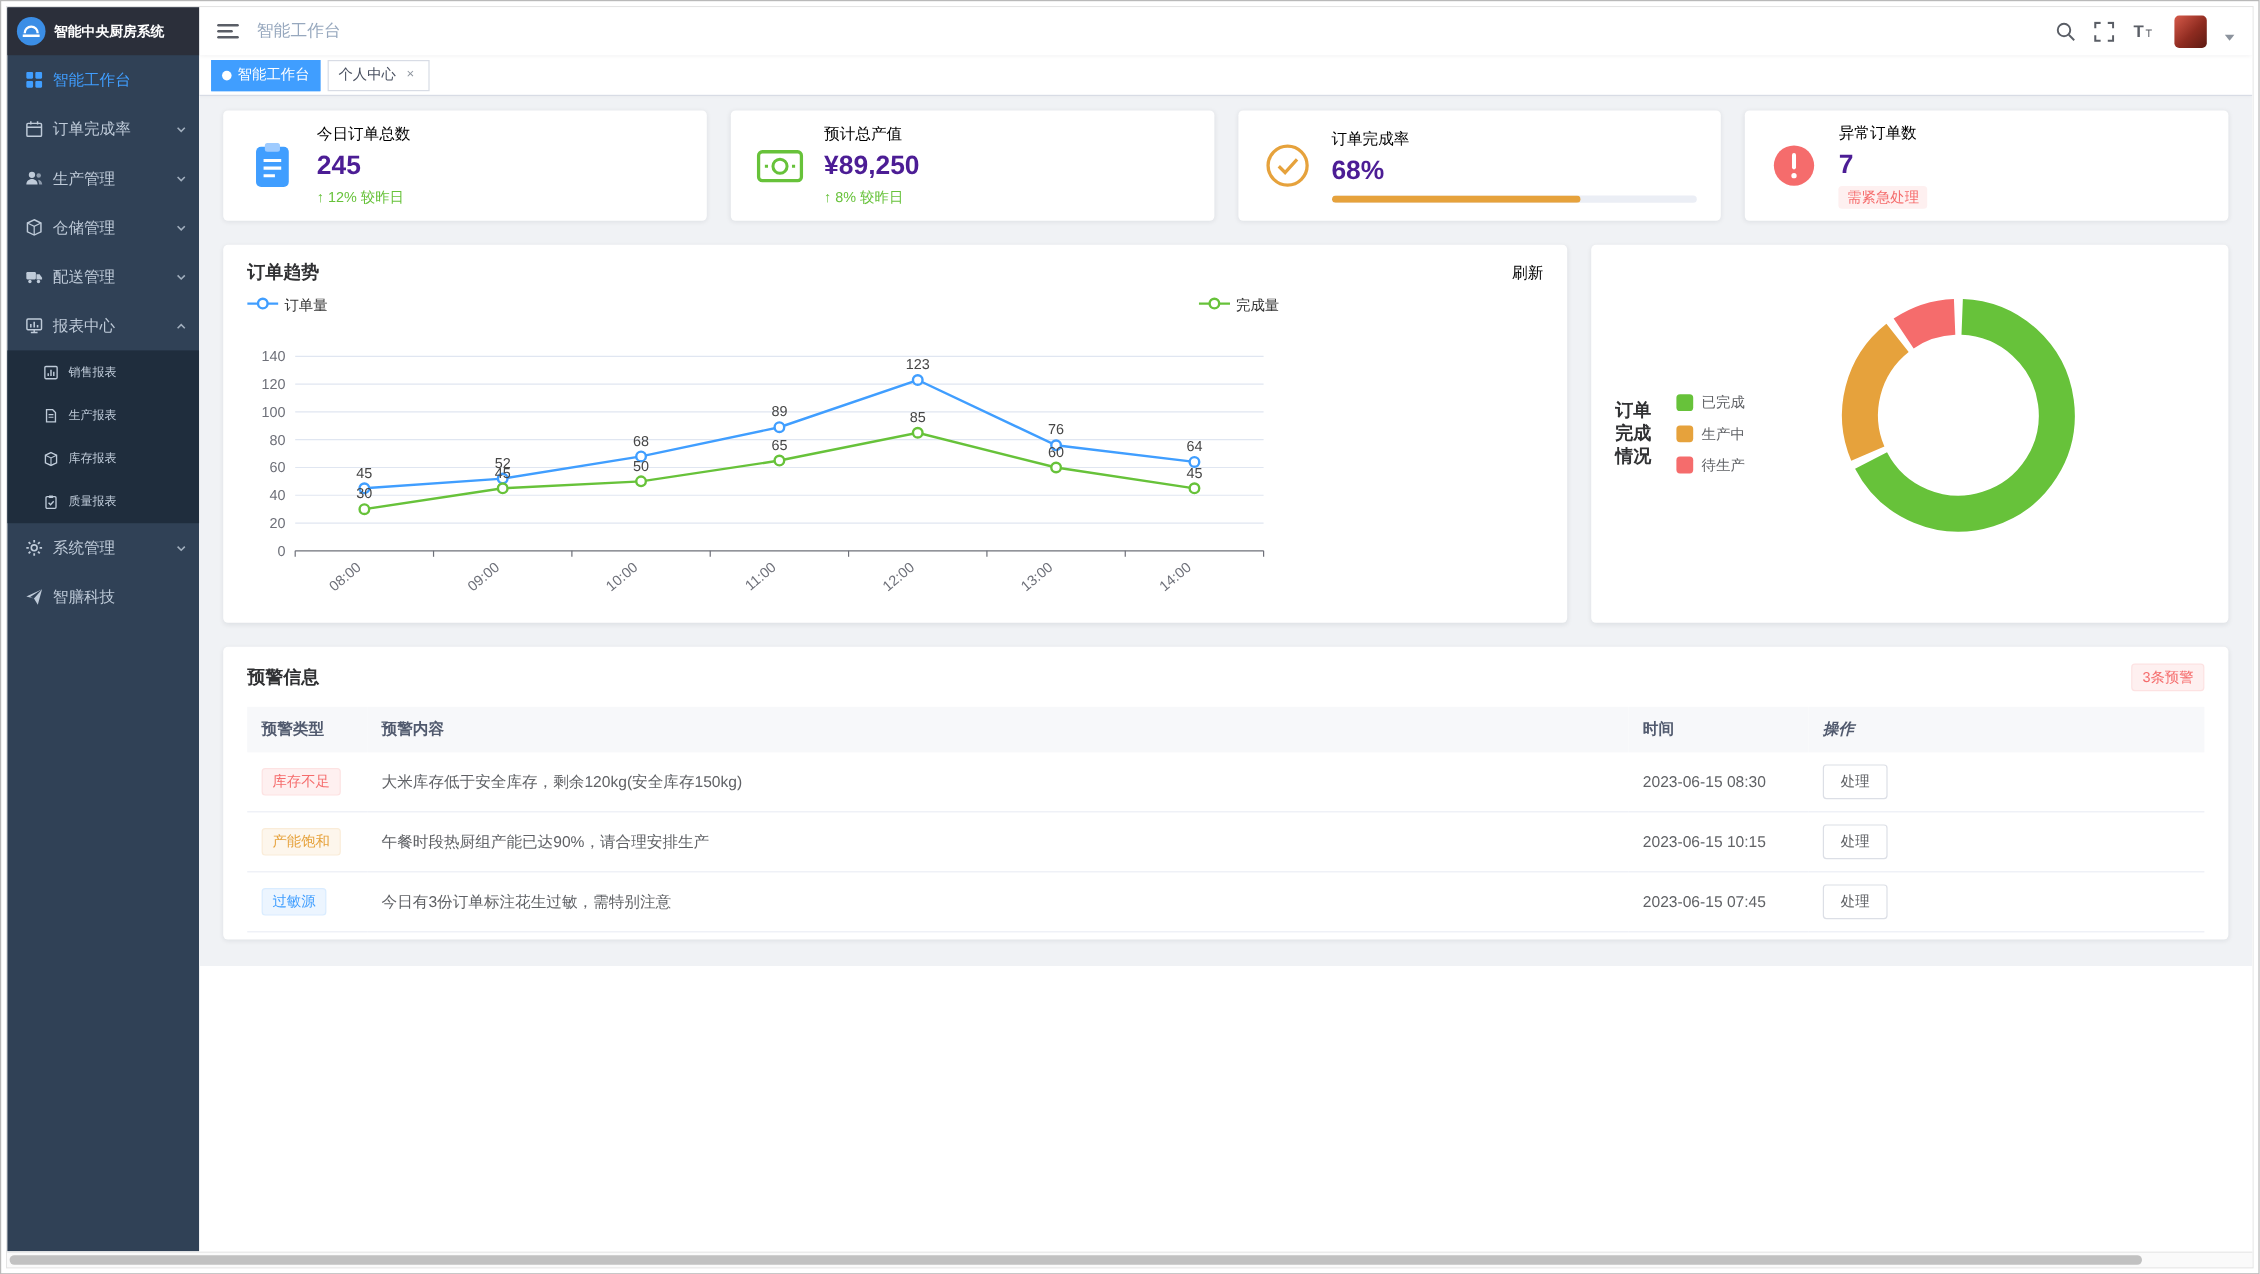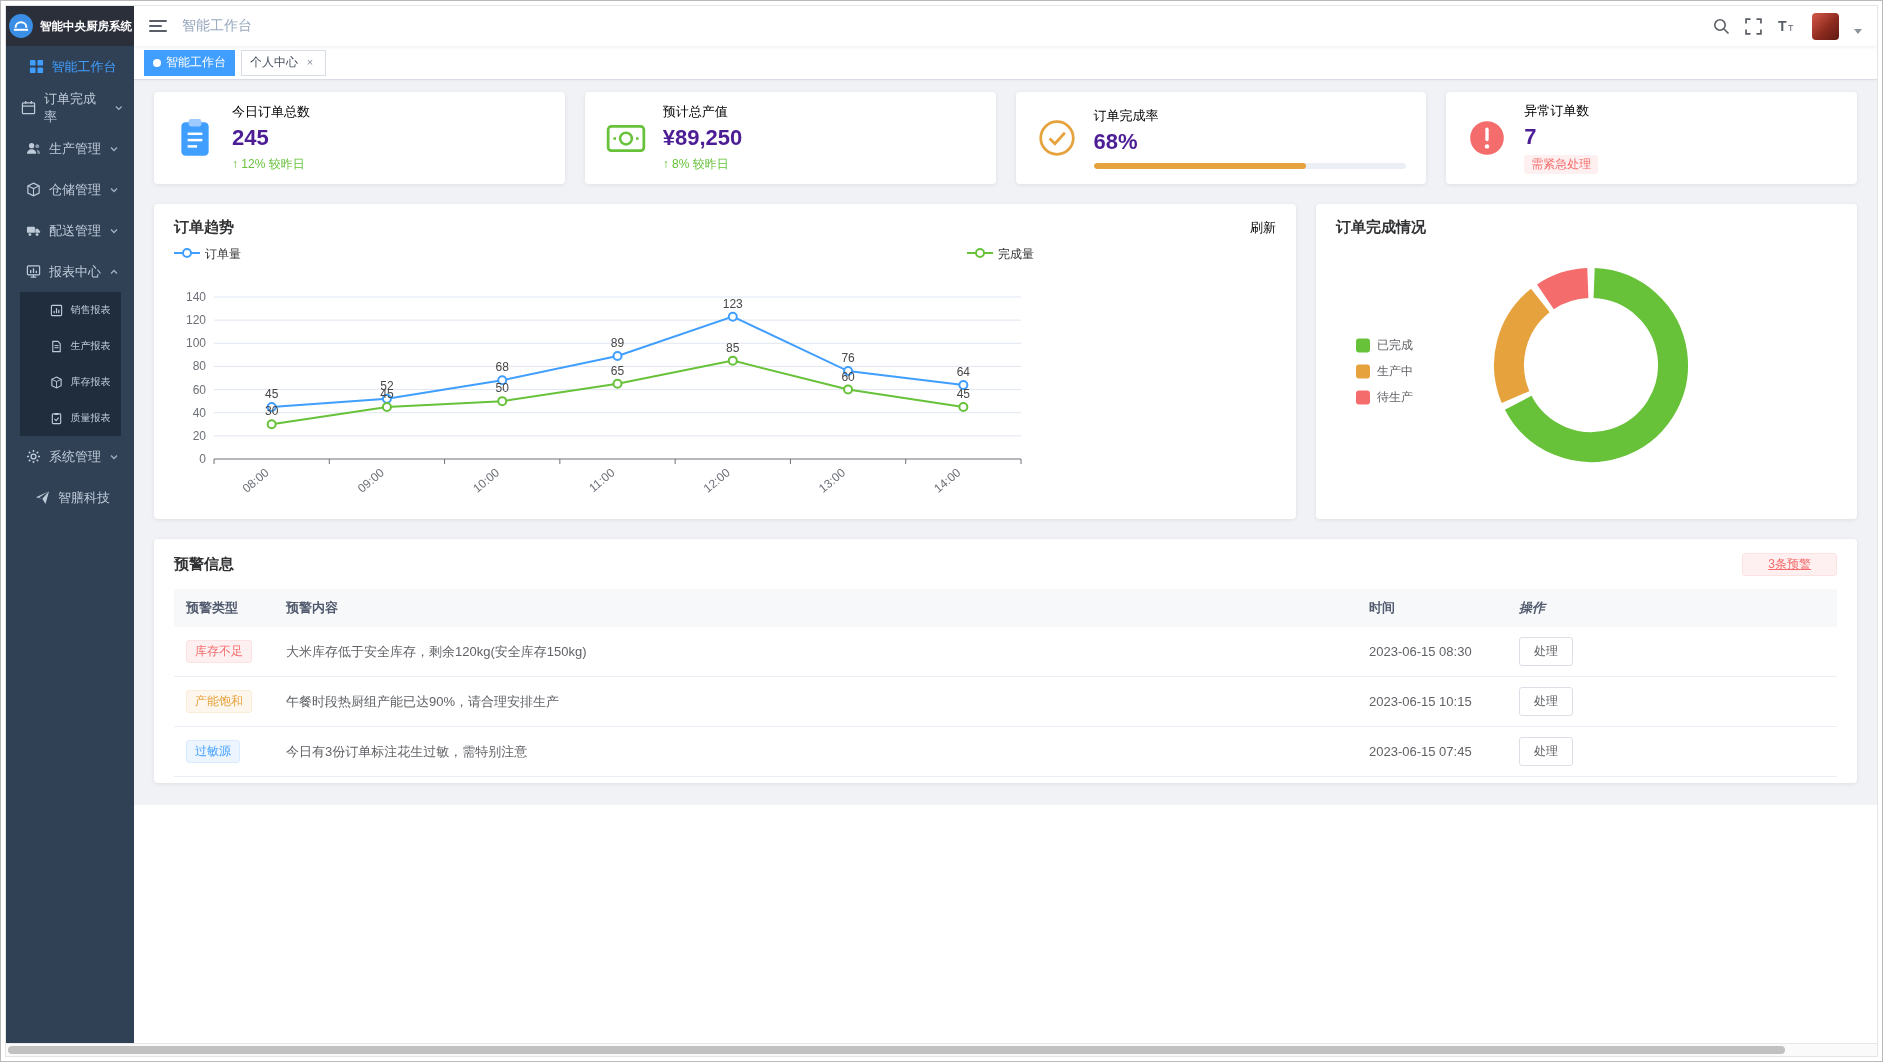--- a/index.html
+++ b/index.html
@@ -6,21 +6,21 @@
   html,body { width:1883px; height:1062px; }
   body {
     font-family:"Liberation Sans","DejaVu Sans",sans-serif;
     background:#fff; border:1px solid #b9b9b9; padding:4px;
     color:#303133; overflow:hidden;
   }
   .frame { width:100%; height:100%; display:flex; flex-direction:column; border:1px solid #e4e4e4; }
   .app { flex:1; display:flex; overflow:hidden; background:#fff; }
 
   
-  .sidebar { width:128px; flex-shrink:0; background:#304156; color:#bfcbd9; font-size:13px; display:flex; flex-direction:column;align-items:center; }
+  .sidebar { width:160px; flex-shrink:0; background:#304156; color:#bfcbd9; font-size:13px; display:flex; flex-direction:column; }
   .logo { height:40px; background:#2b2f3a; display:flex; align-items:center; gap:6px; padding:0 7px; color:#fff; font-weight:bold; font-size:11.5px; white-space:nowrap; }
   .menu-item { height:41px; display:flex; align-items:center; gap:8px; padding:0 10px 0 15px; cursor:pointer; }
   .menu-item.active { color:#409EFF; }
   .menu-item .chev { margin-left:auto; opacity:.8; }
   .chev.up { transform:rotate(180deg); }
   .submenu { background:#1f2d3d; }
   .submenu .menu-item { height:36px; padding-left:30px; font-size:10px; }
   .micon { flex-shrink:0; display:inline-flex; }
 
   
@@ -59,32 +59,32 @@
   .stat-title { font-size:13px; color:#000000; margin-bottom:5px; }
   .stat-value { font-size:22px; font-weight:bold; color:#4c1d95; line-height:1.1; }
   .stat-sub { font-size:12px; color:#67C23A; margin-top:5px; }
   .stat-sub.danger { color:#F56C6C; background:#fef0f0; display:inline-block; padding:1px 7px; border-radius:3px; }
   .progress-track { margin-top:9px; height:6px; background:#ebeef5; border-radius:3px; overflow:hidden; }
   .progress-fill { height:100%; background:#E6A23C; border-radius:3px; }
 
   
   .charts-row { display:flex; gap:20px; margin-top:20px; }
   .chart-left { flex:2.2; height:315px; padding:14px 20px; }
-  .chart-right { flex:1; height:315px; padding:14px 20px; display:flex; flex-direction:column; }
+  .chart-right { flex:1; height:315px; padding:14px 20px; display:flex; }
   .chart-wrap { width:860px; margin-top:6px; }
   .chart-legend { display:flex; justify-content:space-between; align-items:center; gap:26px; height:22px; font-size:12px; color:#333; }
   .lg { display:inline-flex; align-items:center; gap:5px; cursor:pointer; }
   .donut-body { position:relative; flex:1; }
   .donut-legend { position:absolute; left:20px; top:50%; transform:translateY(-50%); display:flex; flex-direction:column; gap:9px; font-size:12px; color:#606266; }
   .dlg { display:inline-flex; align-items:center; cursor:pointer; }
   .legend-swatch { width:14px; height:14px; border-radius:3px; display:inline-block; margin-right:7px; }
 
   
   .warn-card { margin-top:20px; padding:14px 20px 6px; }
-  .badge-danger { font-size:12px; color:#F56C6C; background:#fef0f0; border:1px solid #fde2e2; padding:2px 25px; border-radius:3px;text-decoration:underline; }
+  .badge-danger { font-size:12px; color:#F56C6C; background:#fef0f0; border:1px solid #fde2e2; padding:2px 8px; border-radius:3px; }
   .warn-table { width:100%; border-collapse:collapse; margin-top:13px; font-size:13px; }
   .warn-table th { background:#f7f8fa; text-align:left; padding:10px 12px; color:#515a6e; font-weight:bold; }
   .warn-table td { padding:10px 12px; border-bottom:1px solid #ebeef5; color:#606266; }
   .col-type { width:100px; } .col-time { width:150px; } .col-action { width:330px;font-style:italic; }
   .wtag { display:inline-block; padding:2px 8px; font-size:12px; border-radius:3px; border:1px solid; white-space:nowrap; }
   .wtag.danger { color:#F56C6C; background:#fef0f0; border-color:#fde2e2; }
   .wtag.warning { color:#E6A23C; background:#fdf6ec; border-color:#faecd8; }
   .wtag.info { color:#409EFF; background:#ecf5ff; border-color:#d9ecff; }
   .btn { padding:5px 14px; font-size:12px; border:1px solid #dcdfe6; border-radius:3px; background:#fff; color:#606266; cursor:pointer; }
 

